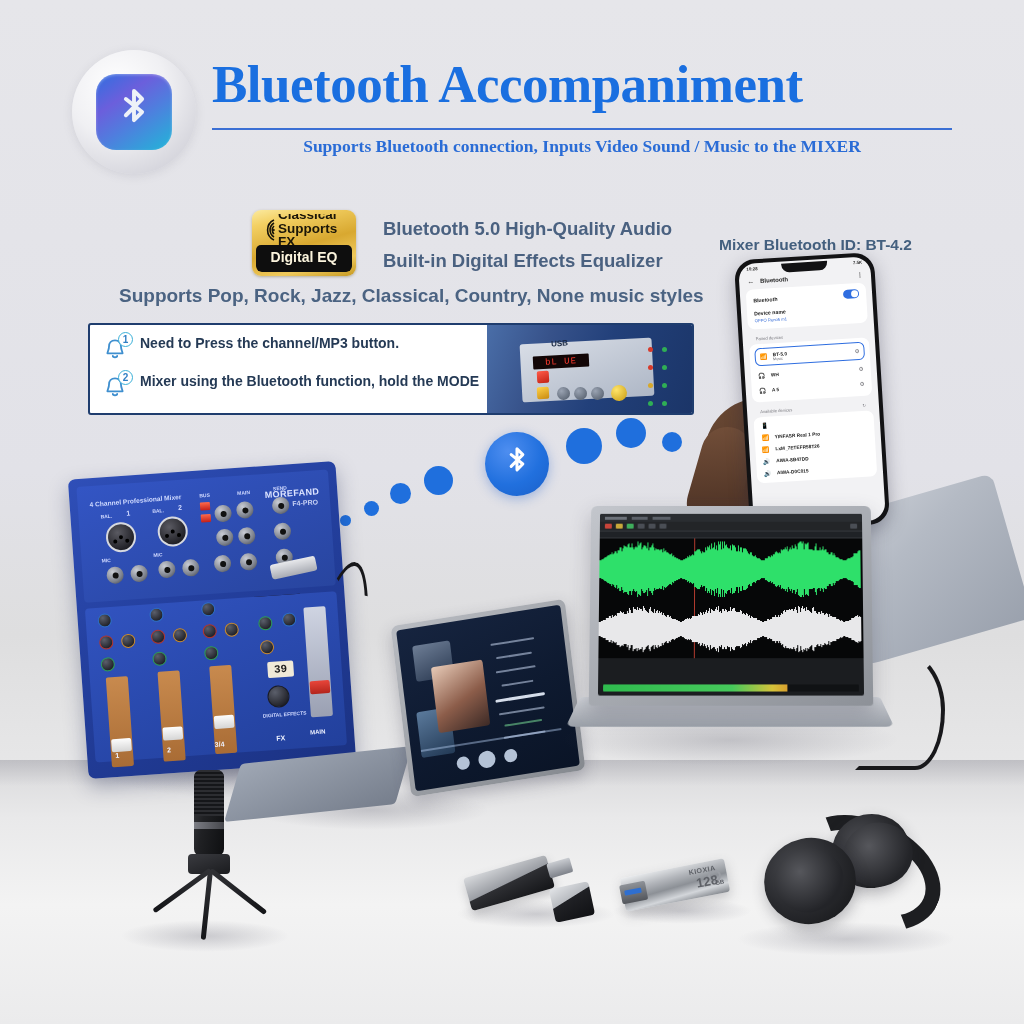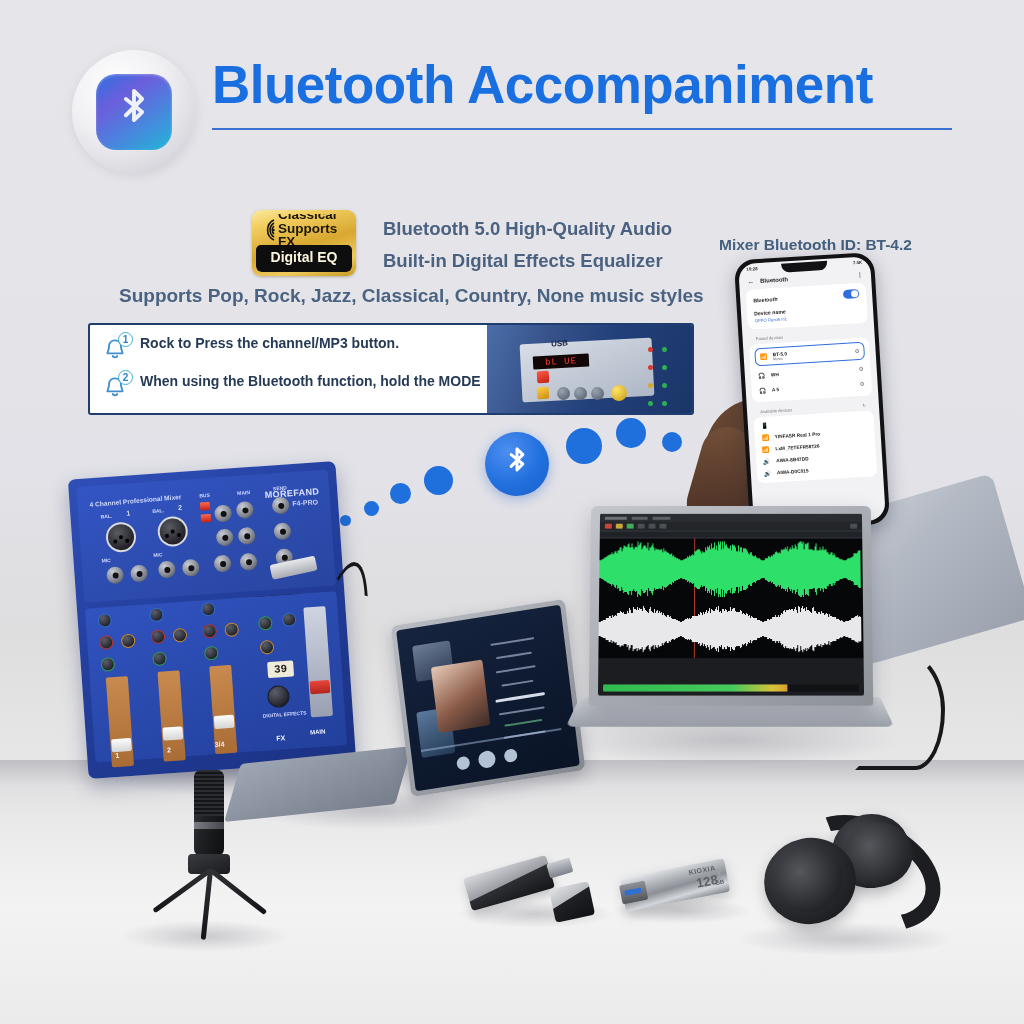--- a/index.html
+++ b/index.html
@@ -31,21 +31,21 @@
   .desk::before {
     content: "";
     position: absolute; left: 0; right: 0; top: 0; height: 26px;
     background: linear-gradient(180deg, rgba(160,160,168,.45), rgba(160,160,168,0));
   }
 
   
   .header {
     position: absolute;
     left: 72px; top: 46px;
-    width: 880px; height: 132px;
+    width: 880px; height: 132px; font-family: Liberation Serif, serif;
   }
   .bt-logo-wrap {
     position: absolute; left: 0; top: 4px;
     width: 124px; height: 124px;
     border-radius: 50%;
     background: radial-gradient(circle at 36% 30%, #ffffff 0%, #f0f0f3 42%, #d6d6dd 78%, #cfcfd7 100%);
     box-shadow: 0 2px 10px rgba(120,120,140,.18);
     display: flex; align-items: center; justify-content: center;
   }
   .bt-logo {
@@ -714,20 +714,21 @@
   <div class="header">
     <div class="bt-logo-wrap">
       <div class="bt-logo">
         <svg viewBox="0 0 24 32">
           <path d="M7 8 L17 16 L12 21 L12 3 L17 8 L7 18" fill="none" stroke="#eef2f8" stroke-width="2.4" stroke-linecap="round" stroke-linejoin="round"></path>
         </svg>
       </div>
     </div>
     <div class="title">Bluetooth Accompaniment</div>
     <div class="title-rule"></div>
+    <div class="subtitle">Supports Bluetooth connection, Inputs Video Sound / Music to the MIXER</div>
   </div>
 
 
   <div class="badge" id="badge-eq">
     <div class="badge-inner">
       <svg class="eq-fan" viewBox="0 0 20 24">
         <path d="M14 2 A11 11 0 0 0 14 22" fill="none" stroke="#16130a" stroke-width="1.6"></path>
         <path d="M14 5 A8.2 8.2 0 0 0 14 19" fill="none" stroke="#16130a" stroke-width="1.6"></path>
         <path d="M14 8 A5.4 5.4 0 0 0 14 16" fill="none" stroke="#16130a" stroke-width="1.6"></path>
         <path d="M14 11 A2.6 2.6 0 0 0 14 13" fill="none" stroke="#16130a" stroke-width="1.6"></path>
@@ -766,34 +767,34 @@
 
     <div class="instr-row" id="instr-1">
       <div class="bell-icon">
         <svg viewBox="0 0 24 24">
           <path d="M12 4 C8.4 4 6.5 6.4 6.5 9.5 C6.5 13 5 14.5 5 16 L19 16 C19 14.5 17.5 13 17.5 9.5 C17.5 6.4 15.6 4 12 4 Z" fill="none" stroke="#3f8fcf" stroke-width="1.7" stroke-linejoin="round"></path>
           <path d="M10 18.5 C10 20 14 20 14 18.5" fill="none" stroke="#3f8fcf" stroke-width="1.7" stroke-linecap="round"></path>
         </svg>
         <div class="bell-num">1</div>
       </div>
       <div class="instr-text">
-        <div>Rock to Press the channel/MP3 button.</div>
+        <div>Need to Press the channel/MP3 button.</div>
       </div>
     </div>
 
     <div class="instr-row" id="instr-2">
       <div class="bell-icon">
         <svg viewBox="0 0 24 24">
           <path d="M12 4 C8.4 4 6.5 6.4 6.5 9.5 C6.5 13 5 14.5 5 16 L19 16 C19 14.5 17.5 13 17.5 9.5 C17.5 6.4 15.6 4 12 4 Z" fill="none" stroke="#3f8fcf" stroke-width="1.7" stroke-linejoin="round"></path>
           <path d="M10 18.5 C10 20 14 20 14 18.5" fill="none" stroke="#3f8fcf" stroke-width="1.7" stroke-linecap="round"></path>
         </svg>
         <div class="bell-num">2</div>
       </div>
       <div class="instr-text">
-        <div>When using the Bluetooth function, hold the MODE</div>
+        <div>Mixer using the Bluetooth function, hold the MODE</div>
       </div>
     </div>
   </div>
 
   <div id="phone-label">Mixer Bluetooth ID: BT-4.2</div>
 
   <div class="hand">
     <div class="sleeve"></div>
     <div class="palm"></div>
     <div class="thumb"></div>

